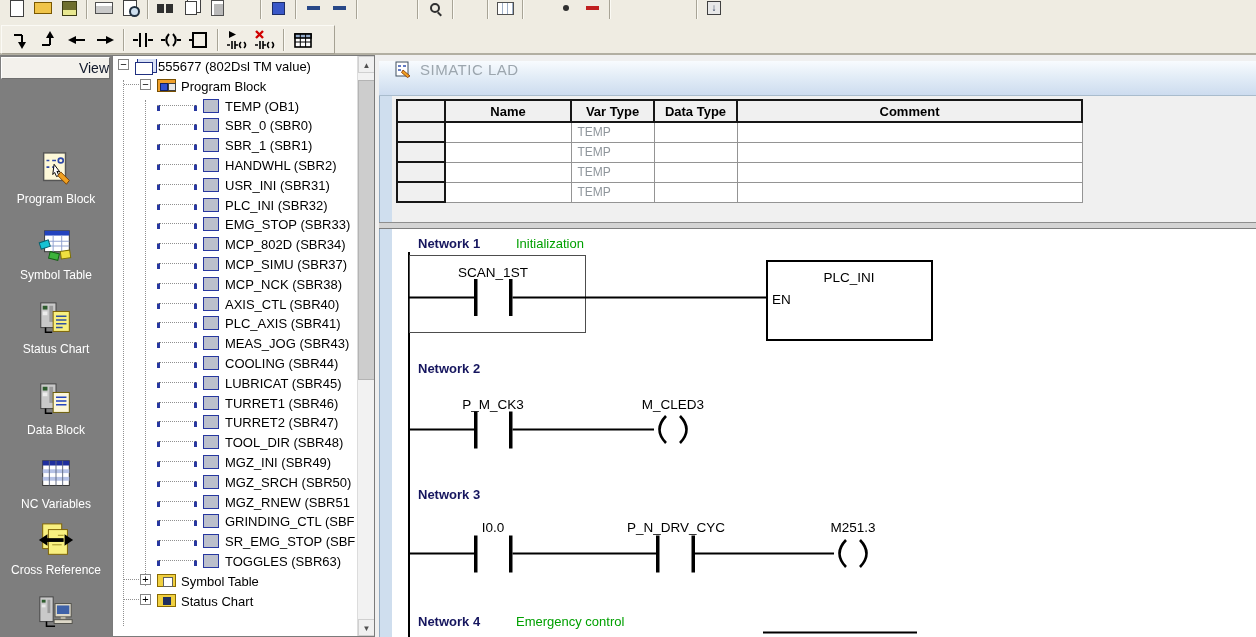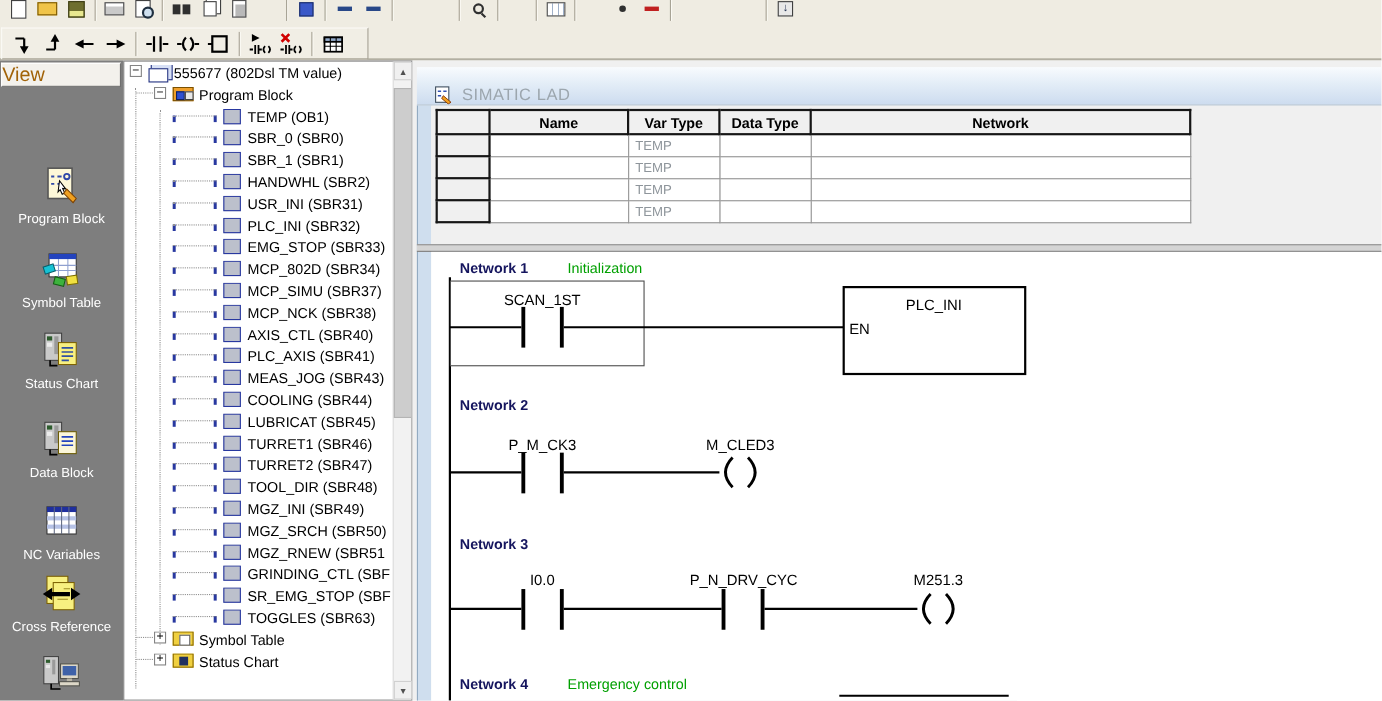--- a/index.html
+++ b/index.html
@@ -45,22 +45,22 @@
   .tb2-btn { width:28px; height:26px; display:flex; align-items:center; justify-content:center; flex:0 0 auto; }
   .tb2-sep { width:2px; height:22px; margin:0 4px; border-left:1px solid #a8a496; border-right:1px solid #fbfaf4; }
   .tb2-btn svg { width:22px; height:22px; }
   .sk { stroke:#000; stroke-width:2; fill:none; }
   .sk1 { stroke:#000; stroke-width:1.6; fill:none; }
   .fk { fill:#000; }
   .rk { stroke:#d00000; stroke-width:2.4; fill:none; }
 
   
   .sidebar { position:absolute; left:0; top:55px; width:112px; height:582px; background:#7e7e7e; }
-  .view-header { position:absolute; left:1px; top:2px; width:109px; height:22px; background:#f3f1ec; color:#a16207;
-                 font-size:18px; text-align:left; line-height:21px;
+  .view-header { position:absolute; left:1px; top:2px; width:109px; height:22px; background:#f3f1ec; color:#0f172a;
+                 font-size:14px; text-align:right; line-height:21px;
                  border:1px solid; border-color:#ffffff #6f6f6f #6f6f6f #ffffff; }
   .nav-item { position:absolute; left:0; width:112px; display:flex; flex-direction:column; align-items:center; }
   .nav-item svg { width:40px; height:38px; }
   .nav-label { margin-top:3px; font-size:12px; color:#ffffff; text-align:center; white-space:nowrap; }
   .n1{top:96px;} .n2{top:172px;} .n3{top:246px;} .n4{top:327px;} .n5{top:401px;} .n6{top:467px;} .n7{top:540px;}
 
   
   .tree-panel { position:absolute; left:112px; top:55px; width:263px; height:582px; background:#ffffff;
                 border:1px solid #7b7b7b; overflow:hidden; }
   .tree-rows { position:absolute; left:0; top:3px; width:244px; overflow:hidden; }
@@ -94,21 +94,21 @@
 
   .vsb { position:absolute; right:0; top:0; width:17px; height:580px; background:#f2f2f2; border-left:1px solid #dcdcdc; }
   .sb-btn { position:absolute; left:0; width:17px; height:17px; background:#f0f0f0; color:#505050; font-size:8px; text-align:center; line-height:17px; border:1px solid #d0d0d0; }
   .sb-btn.up { top:0; } .sb-btn.down { bottom:0; }
   .sb-thumb { position:absolute; left:0; top:24px; width:17px; height:300px; background:#cdcdcd; border:1px solid #b4b4b4; }
 
   
   .main-bg { position:absolute; left:375px; top:55px; width:881px; height:582px; background:#f0f0f0; }
   .lad-title { position:absolute; left:379px; top:61px; width:877px; height:35px;
                background:linear-gradient(#f8fbfe, #e3edf7 45%, #cddcef); border-bottom:1px solid #a9bccd;
-               display:flex; align-items:flex-end; }
+               display:flex; align-items:flex-start; }
   .lad-ticon { width:17px; height:17px; margin-left:16px; }
   .lad-ttext { margin-left:8px; font-size:15px; color:#9ca6ae; letter-spacing:0.5px; }
   .frame-strip { position:absolute; left:379px; top:96px; width:13px; height:541px; background:#cfdeee; border-left:1px solid #93abc2; }
   .table-pane { position:absolute; left:392px; top:96px; width:864px; height:126px; background:#f0f0f0; }
 
   table.vartab { position:absolute; left:396px; top:99px; border-collapse:collapse; table-layout:fixed; background:#f0f0f0;padding-left:24px; }
   .vartab col.c0{width:48px;} .vartab col.c1{width:126px;} .vartab col.c2{width:83px;} .vartab col.c3{width:83px;} .vartab col.c4{width:345px;}
   .vartab th { height:22px; border:2px solid #161616; background:#f0f0f0; font-size:13px; font-weight:bold; color:#000; }
   .vartab td { height:20px; background:#fff; border:1px solid #949494; font-size:12px; color:#8e959b; padding-left:6px; overflow:hidden; white-space:nowrap; }
   .vartab td.sc { background:#f0f0f0; border:2px solid #161616; }
@@ -626,21 +626,21 @@
         <col class="c2">
         <col class="c3">
         <col class="c4">
       </colgroup>
     <tbody>
         <tr>
       <th></th>
       <th>Name</th>
       <th>Var Type</th>
       <th>Data Type</th>
-      <th>Network</th>
+      <th>Comment</th>
     </tr>
     <tr>
       <td class="sc"></td>
       <td></td>
       <td>TEMP</td>
       <td></td>
       <td></td>
     </tr>
     <tr>
       <td class="sc"></td>

